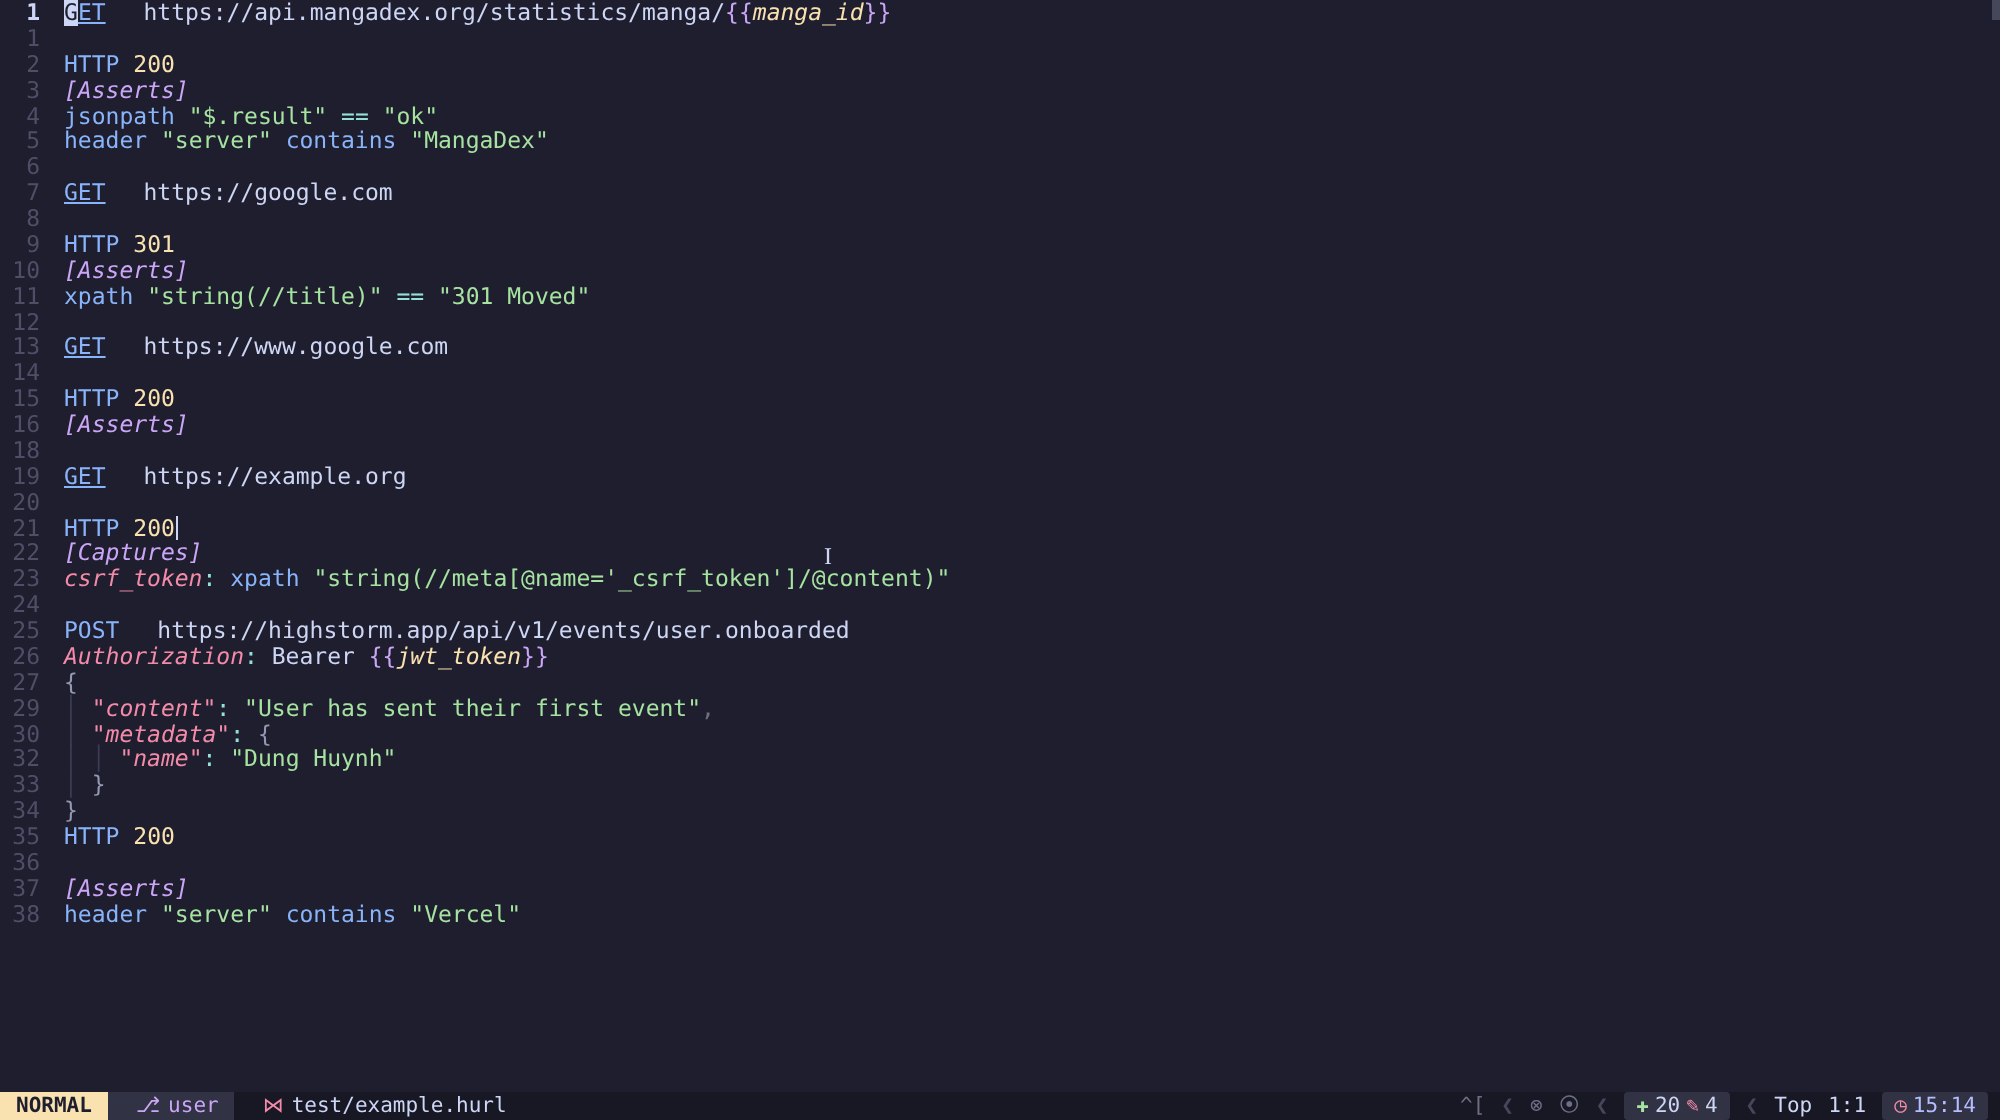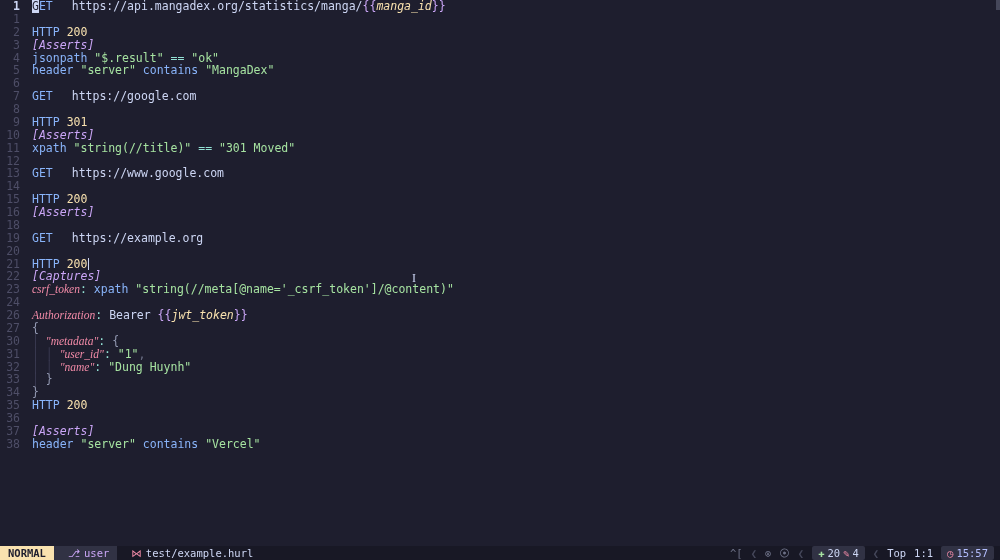--- a/index.html
+++ b/index.html
@@ -36,29 +36,29 @@
   }
   .gutter.cur { color: #cdd6f4; font-weight: bold; }
   .vbar {
     width: 2px;
     flex: 0 0 auto;
     margin-right: 4px;
   }
   .code { flex: 1 1 auto; }
 
   
-  .kw      { color: #89b4fa; }   
+  .kw      { color: #89b4fa; text-decoration: underline; }   
   .proto   { color: #89b4fa; }   
   .url     { color: #cdd6f4; padding-left: 12px; }
   .num     { color: #f9e2af; }   
   .sect    { color: #cba6f7; font-style: italic; } 
   .fn      { color: #89b4fa; }   
   .str     { color: #a6e3a1; }   
   .op      { color: #94e2d5; }   
-  .ident   { color: #f38ba8; font-style: italic; font-family: Liberation Serif, serif; } 
+  .ident   { color: #f38ba8; font-style: italic; } 
   .colon   { color: #94e2d5; }
   .plain   { color: #cdd6f4; }
   .var     { color: #f9e2af; font-style: italic; } 
   .brace   { color: #cba6f7; }
   .brkt    { color: #9399b2; }
   .punct   { color: #6c7086; }
   .indg    { color: #3b3b53; } 
 
   .cursor-block {
     background: #cdd6f4;
@@ -141,24 +141,25 @@
       <div class="line-row"><span class="gutter">14</span><span class="vbar" style="background: transparent;"></span><span class="code"></span></div>
       <div class="line-row"><span class="gutter">15</span><span class="vbar" style="background: rgb(137, 180, 250);"></span><span class="code"><span class="proto">HTTP</span><span class="plain"> </span><span class="num">200</span></span></div>
       <div class="line-row"><span class="gutter">16</span><span class="vbar" style="background: rgb(137, 180, 250);"></span><span class="code"><span class="sect">[Asserts]</span></span></div>
       <div class="line-row"><span class="gutter">18</span><span class="vbar" style="background: transparent;"></span><span class="code"></span></div>
       <div class="line-row"><span class="gutter">19</span><span class="vbar" style="background: rgb(137, 180, 250);"></span><span class="code"><span class="kw">GET</span><span class="plain"> </span><span class="url">https://example.org</span></span></div>
       <div class="line-row"><span class="gutter">20</span><span class="vbar" style="background: transparent;"></span><span class="code"></span></div>
       <div class="line-row"><span class="gutter">21</span><span class="vbar" style="background: rgb(137, 180, 250);"></span><span class="code"><span class="proto">HTTP</span><span class="plain"> </span><span class="num">200</span><span class="ibeam"></span></span></div>
       <div class="line-row"><span class="gutter">22</span><span class="vbar" style="background: rgb(137, 180, 250);"></span><span class="code"><span class="sect">[Captures]</span></span></div>
       <div class="line-row"><span class="gutter">23</span><span class="vbar" style="background: rgb(137, 180, 250);"></span><span class="code"><span class="ident">csrf_token</span><span class="colon">:</span><span class="plain"> </span><span class="fn">xpath</span><span class="plain"> </span><span class="str">"string(//meta[@name='_csrf_token']/@content)"</span></span></div>
       <div class="line-row"><span class="gutter">24</span><span class="vbar" style="background: transparent;"></span><span class="code"></span></div>
+      <div class="line-row"><span class="gutter">25</span><span class="vbar" style="background: rgb(137, 180, 250);"></span><span class="code"><span class="proto">POST</span><span class="plain"> </span><span class="url">https://highstorm.app/api/v1/events/user.onboarded</span></span></div>
       <div class="line-row"><span class="gutter">26</span><span class="vbar" style="background: rgb(137, 180, 250);"></span><span class="code"><span class="ident">Authorization</span><span class="colon">:</span><span class="plain"> Bearer </span><span class="brace">{{</span><span class="var">jwt_token</span><span class="brace">}}</span></span></div>
       <div class="line-row"><span class="gutter">27</span><span class="vbar" style="background: rgb(137, 180, 250);"></span><span class="code"><span class="brkt">{</span></span></div>
+      <div class="line-row"><span class="gutter">29</span><span class="vbar" style="background: rgb(137, 180, 250);"></span><span class="code"><span class="indg">│ </span><span class="ident">"content"</span><span class="colon">:</span><span class="plain"> </span><span class="str">"User has sent their first event"</span><span class="punct">,</span></span></div>
       <div class="line-row"><span class="gutter">30</span><span class="vbar" style="background: rgb(137, 180, 250);"></span><span class="code"><span class="indg">│ </span><span class="ident">"metadata"</span><span class="colon">:</span><span class="plain"> </span><span class="brkt">{</span></span></div>
-      <div class="line-row"><span class="gutter">31</span><span class="vbar" style="background: rgb(137, 180, 250);"></span><span class="code"><span class="indg">│ │ </span><span class="ident">"user_id"</span><span class="colon">:</span><span class="plain"> </span><span class="str">"1"</span><span class="punct">,</span></span></div>
       <div class="line-row"><span class="gutter">32</span><span class="vbar" style="background: rgb(137, 180, 250);"></span><span class="code"><span class="indg">│ │ </span><span class="ident">"name"</span><span class="colon">:</span><span class="plain"> </span><span class="str">"Dung Huynh"</span></span></div>
       <div class="line-row"><span class="gutter">33</span><span class="vbar" style="background: rgb(137, 180, 250);"></span><span class="code"><span class="indg">│ </span><span class="brkt">}</span></span></div>
       <div class="line-row"><span class="gutter">34</span><span class="vbar" style="background: rgb(137, 180, 250);"></span><span class="code"><span class="brkt">}</span></span></div>
       <div class="line-row"><span class="gutter">35</span><span class="vbar" style="background: rgb(137, 180, 250);"></span><span class="code"><span class="proto">HTTP</span><span class="plain"> </span><span class="num">200</span></span></div>
       <div class="line-row"><span class="gutter">36</span><span class="vbar" style="background: transparent;"></span><span class="code"></span></div>
       <div class="line-row"><span class="gutter">37</span><span class="vbar" style="background: rgb(137, 180, 250);"></span><span class="code"><span class="sect">[Asserts]</span></span></div>
       <div class="line-row"><span class="gutter">38</span><span class="vbar" style="background: rgb(137, 180, 250);"></span><span class="code"><span class="fn">header</span><span class="plain"> </span><span class="str">"server"</span><span class="plain"> </span><span class="fn">contains</span><span class="plain"> </span><span class="str">"Vercel"</span></span></div>
     </div>
 </div>
 
@@ -187,18 +188,18 @@
       <span class="plus">✚</span>
       <span>20</span>
       <span class="edit">✎</span>
       <span>4</span>
     </span>
     <span class="sep-r">❮</span>
     <span class="pos-seg">Top</span>
     <span class="pos-seg">1:1</span>
     <span class="clock">
       <span class="clock-ico">◷</span>
-      <span>15:57</span>
+      <span>15:14</span>
     </span>
   </span>
 </div>
 
 <span style="position: absolute; left: 412px; top: 272px; color: rgb(205, 214, 244); font-family: serif; font-size: 12px;">I</span>
 
 </body></html>

